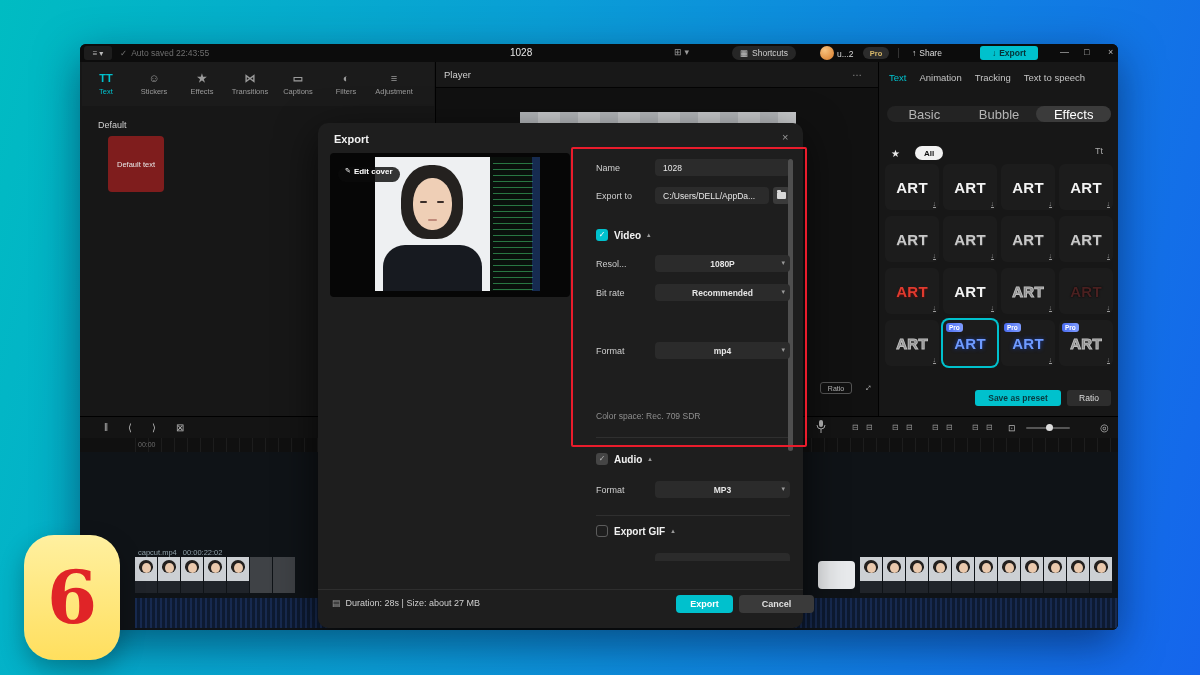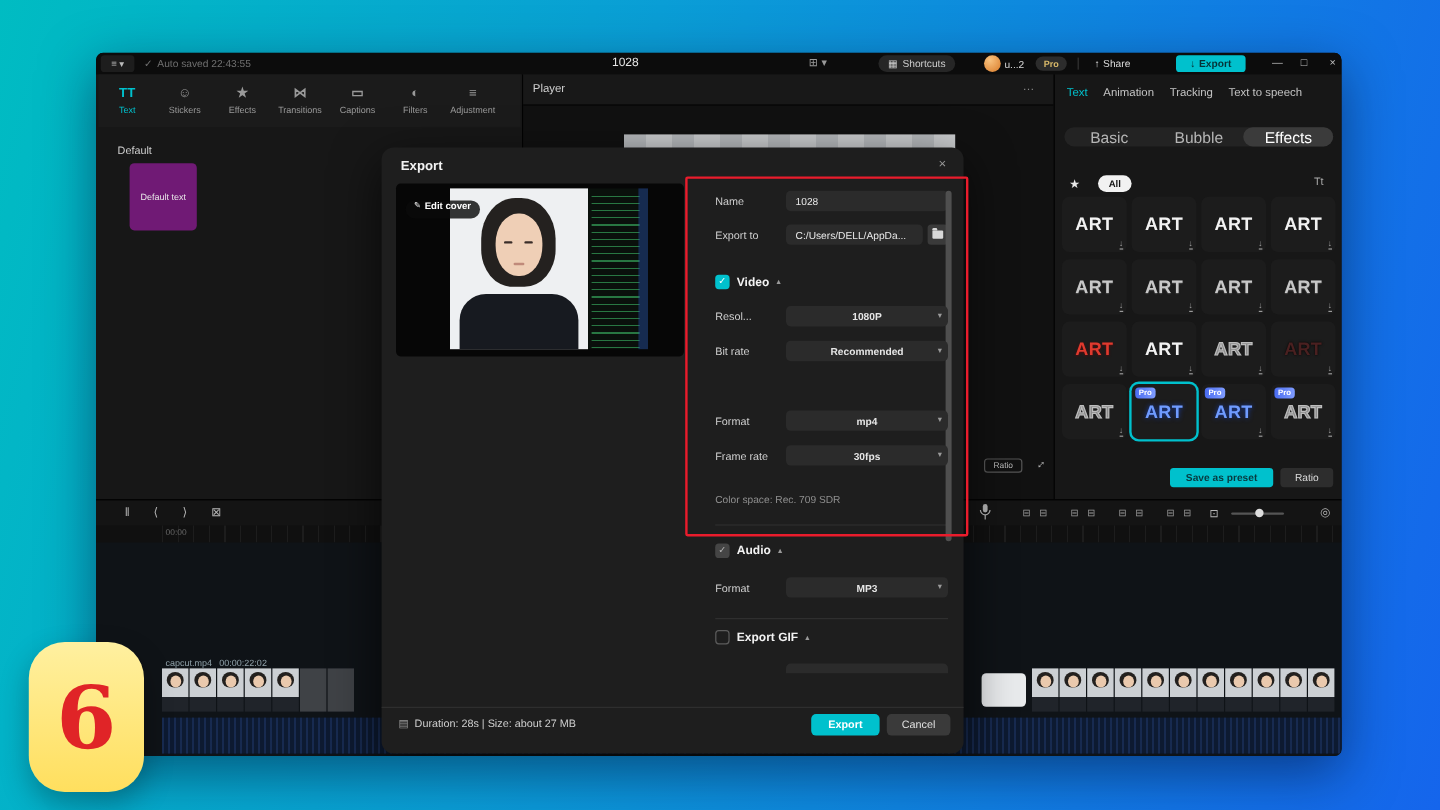--- a/index.html
+++ b/index.html
@@ -38,21 +38,21 @@
 .win-btn{top:3px;color:#bdbdbd;font-size:9px}
 
 
 .left-panel{position:absolute;left:0;top:18px;width:356px;height:354px;background:#171717;border-right:1px solid #020202}
 .left-tabs{position:absolute;left:2px;top:0;width:352px;height:44px;background:#1b1b1b;display:flex}
 .ltab{width:48px;height:44px;display:flex;flex-direction:column;align-items:center;justify-content:center;gap:3px;color:#9a9a9a;cursor:pointer}
 .ltab.active{color:#00c1cd}
 .ltab-ic{font-size:11px;line-height:11px;font-weight:bold}
 .ltab-lb{font-size:7.5px}
 .section-lb{position:absolute;left:18px;top:58px;font-size:9px;color:#cfcfcf}
-.default-card{position:absolute;left:28px;top:74px;width:56px;height:56px;background:#701a75;border-radius:4px;
+.default-card{position:absolute;left:28px;top:74px;width:56px;height:56px;background:#7f1d1d;border-radius:4px;
   display:flex;align-items:center;justify-content:center}
 .default-card span{font-size:7.5px;color:#e8e8e8}
 
 .player-panel{position:absolute;left:356px;top:18px;width:442px;height:354px;background:#111111}
 .player-head{position:absolute;left:0;top:0;width:442px;height:26px;background:#181818;border-bottom:1px solid #040404}
 .player-title{position:absolute;left:8px;top:7px;font-size:9.5px;color:#d0d0d0}
 .player-dots{position:absolute;left:416px;top:5px;color:#8a8a8a;font-size:10px}
 .video-strip{position:absolute;left:84px;top:50px;width:276px;height:12px;
   background:repeating-linear-gradient(to right,#b5b8bb 0 18px,#c9cbcd 18px 40px)}
 .ratio-btn{position:absolute;left:384px;top:320px;width:32px;height:12px;border:1px solid #555;border-radius:3px;
@@ -165,22 +165,22 @@
 .clipped-dd{position:absolute;left:337px;top:430px;width:135px;height:8px;background:#2b2b2b;border-radius:4px 4px 0 0}
 .scrollbar{position:absolute;left:470px;top:36px;width:5px;height:292px;background:#4f4f4f;border-radius:3px}
 .red-rect{position:absolute;left:253px;top:24px;width:236px;height:300px;border:2px solid #ea1c2c;border-radius:2px;
   z-index:30;pointer-events:none}
 .dlg-footer-line{position:absolute;left:0;top:466px;width:485px;height:1px;background:#2e2e2e}
 .footer-info{position:absolute;left:14px;top:475px;display:flex;align-items:center;gap:5px}
 .footer-info .fi-ic{font-size:9px;color:#9a9a9a}
 .footer-info .fi-tx{font-size:9px;color:#cfcfcf}
 .dlg-export{position:absolute;left:358px;top:472px;width:57px;height:18px;background:#00c1cd;border-radius:4px;
   color:#fff;font-size:9px;font-weight:bold;display:flex;align-items:center;justify-content:center;cursor:pointer}
-.dlg-cancel{position:absolute;left:421px;top:472px;width:53px;height:18px;background:#3a3a3a;border-radius:4px;
-  color:#e0e0e0;font-size:9px;font-weight:normal;display:flex;align-items:center;justify-content:center;cursor:pointer}
+.dlg-cancel{position:absolute;left:421px;top:472px;width:75px;height:18px;background:#3a3a3a;border-radius:4px;
+  color:#e0e0e0;font-size:9px;font-weight:bold;display:flex;align-items:center;justify-content:center;cursor:pointer}
 </style>
 </head>
 <body>
 
 <div class="stage">
 
   <div class="badge">
     <span>6</span>
   </div>
 
@@ -495,27 +495,20 @@
             <span class="dd-c">▾</span>
           </div>
         </div>
         <div class="form-row" style="top: 219px;">
           <span class="f-lb">Format</span>
           <div class="dd">
             <span class="dd-v">mp4</span>
             <span class="dd-c">▾</span>
           </div>
         </div>
-        <div class="form-row" style="top: 248px;">
-          <span class="f-lb">Frame rate</span>
-          <div class="dd">
-            <span class="dd-v">30fps</span>
-            <span class="dd-c">▾</span>
-          </div>
-        </div>
         <div class="form-row" style="top: 358px;">
           <span class="f-lb">Format</span>
           <div class="dd">
             <span class="dd-v">MP3</span>
             <span class="dd-c">▾</span>
           </div>
         </div>
       </div>
 
   </div>

